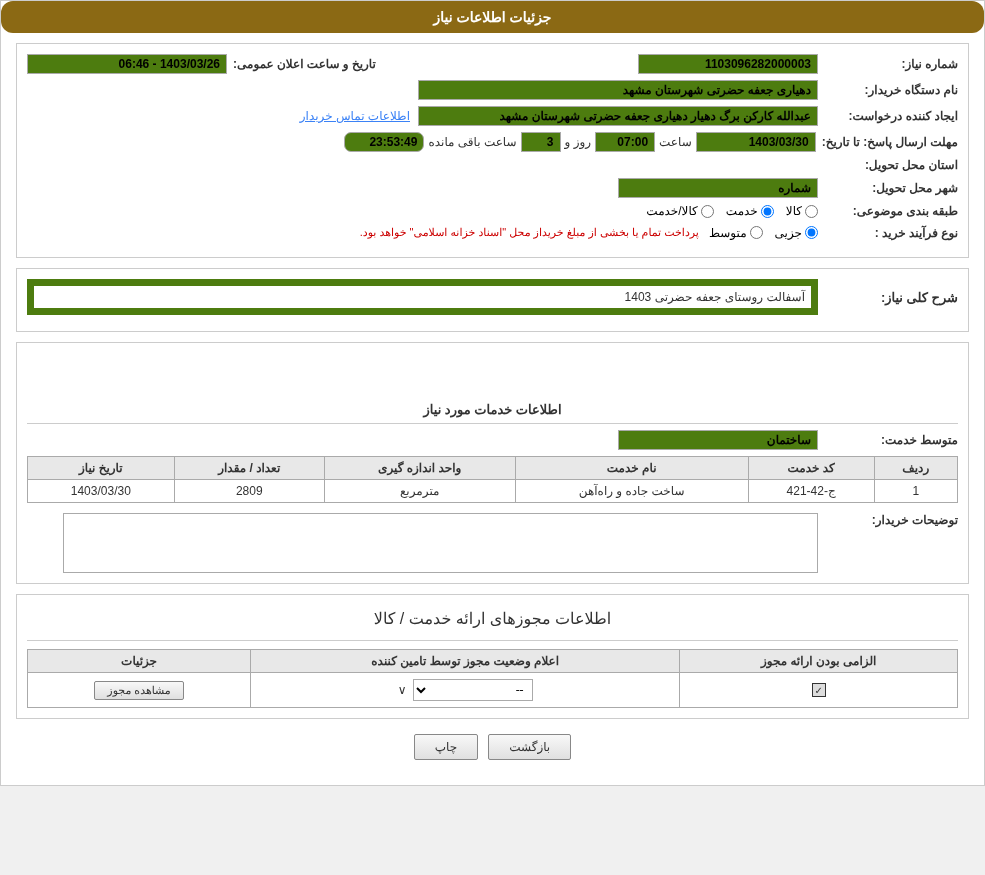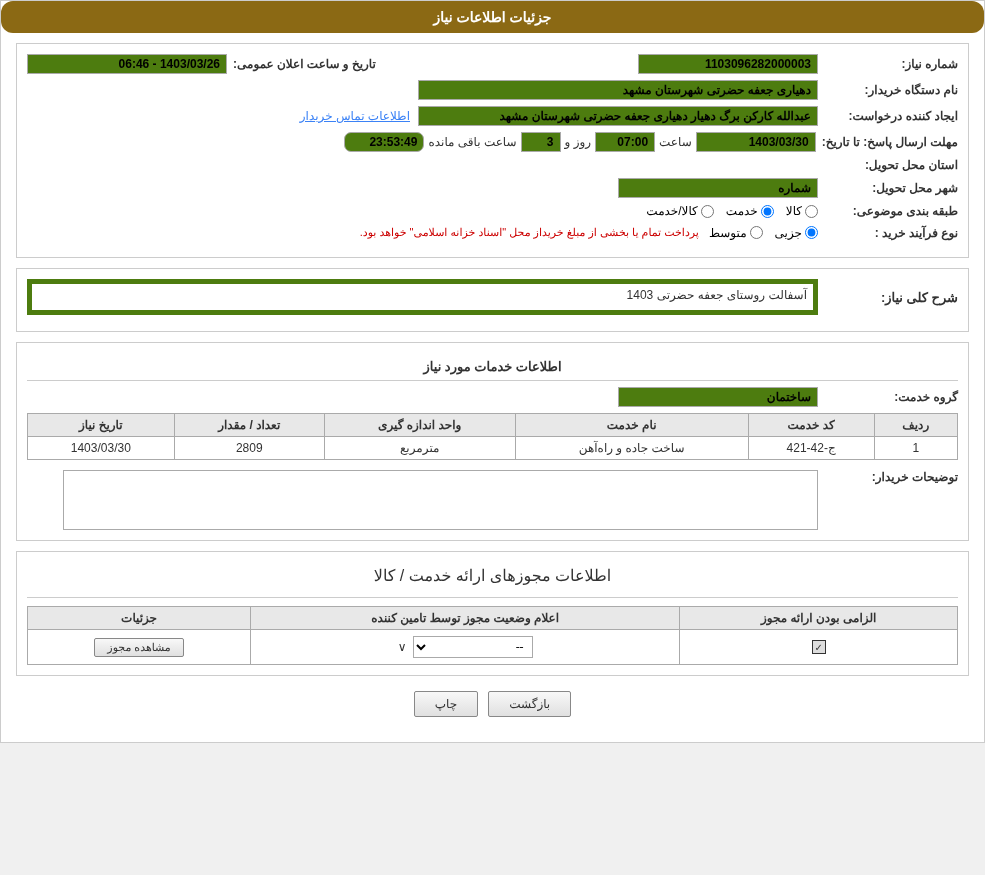--- a/index.html
+++ b/index.html
@@ -161,25 +161,26 @@
     }
     
     .section-header {
       font-weight: bold;
       color: #333;
       font-size: 13px;
       text-align: center;
       padding: 6px 0;
       border-bottom: 1px solid #ccc;
       margin-bottom: 6px;
+      margin-top: 43px;
     }
     
     .need-desc-box {
       width: 100%;
-      border: 5px solid #4d7c0f;
+      border: 7px solid #4d7c0f;
       min-height: 40px;
       padding: 4px 6px;
       text-align: right;
       color: #333;
       background: #fff;
     }
     
     .select-box {
       border: 1px solid #aaa;
       padding: 2px 4px;
@@ -305,21 +306,21 @@
       <div class="row">
         <span class="label" style="font-weight:bold;font-size:13px;">شرح کلی نیاز:</span>
         <div class="need-desc-box" style="flex:1; min-height:36px;">آسفالت روستای جعفه حضرتی 1403</div>
       </div>
     </div>
 
     <div class="info-section">
       <div class="section-header">اطلاعات خدمات مورد نیاز</div>
 
       <div class="row">
-        <span class="label" style="font-weight:bold;">گروه خدمت:</span>
+        <span class="label" style="font-weight:bold;">متوسط خدمت:</span>
         <span class="value-box" style="min-width:200px;">ساختمان</span>
       </div>
 
       <table class="services-table">
         <thead>
           <tr>
             <th>ردیف</th>
             <th>کد خدمت</th>
             <th>نام خدمت</th>
             <th>واحد اندازه گیری</th>

